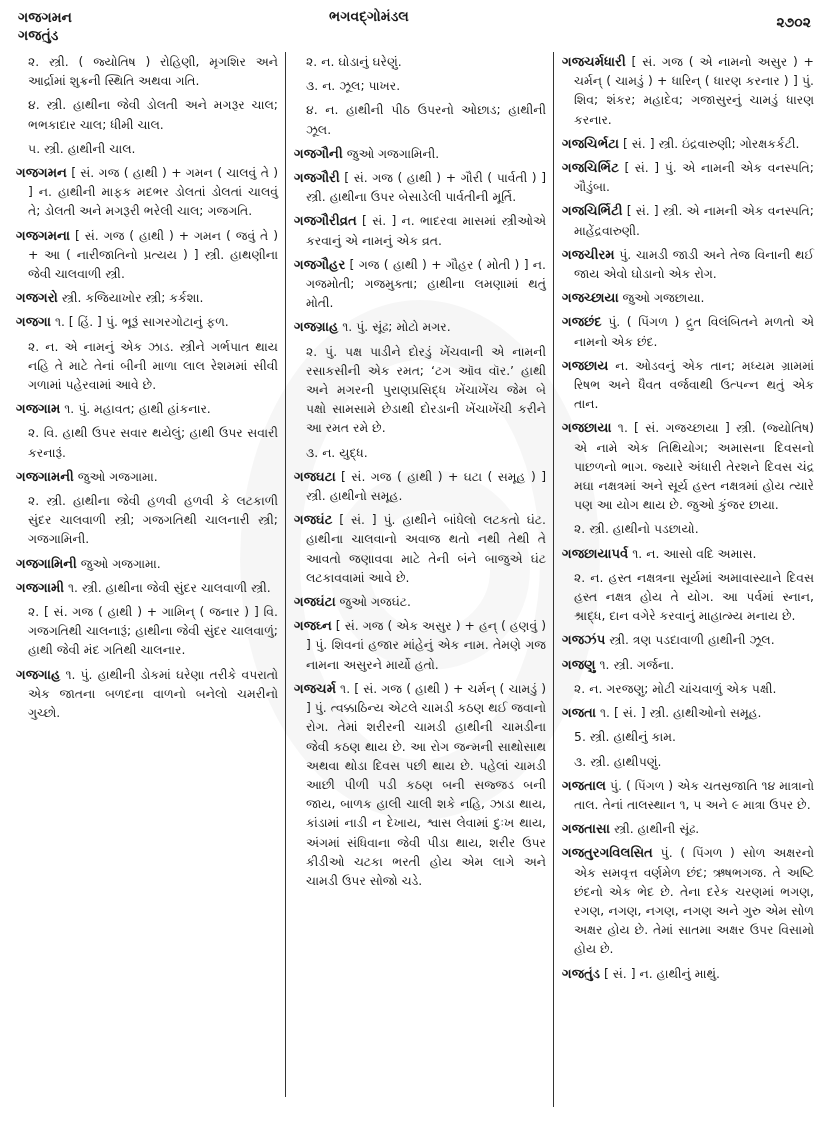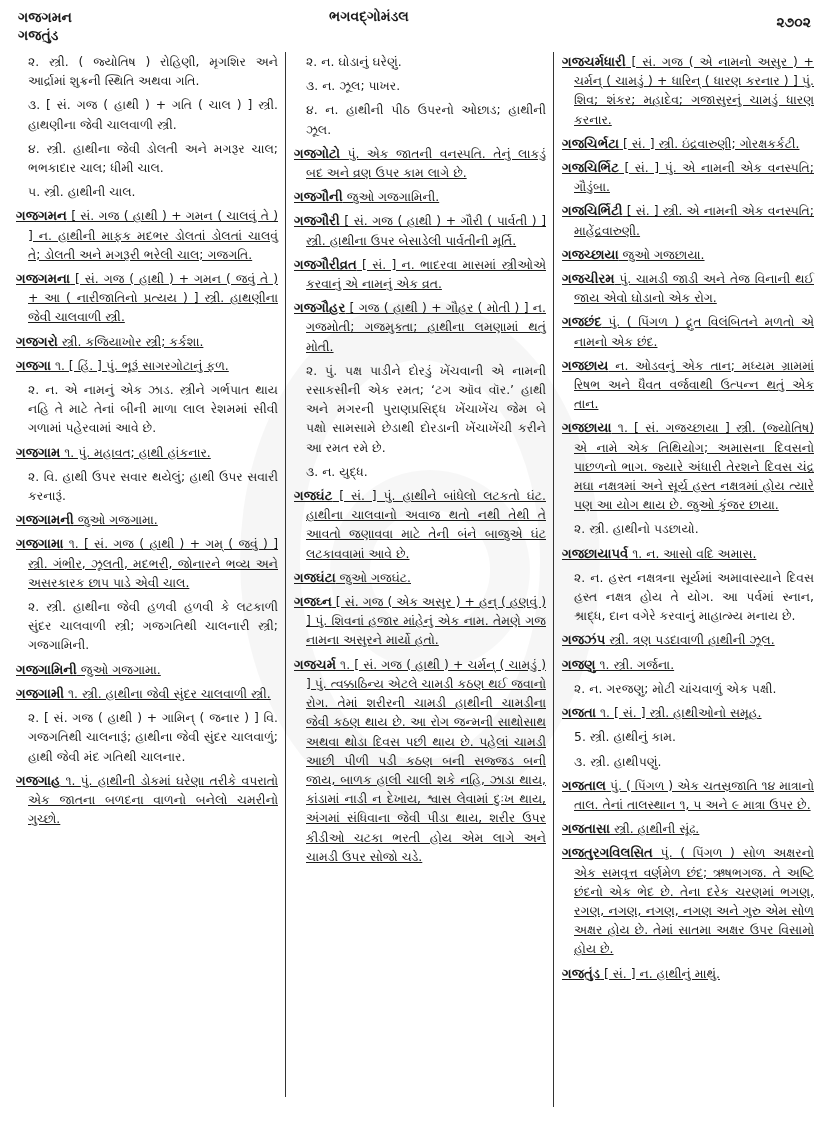--- a/index.html
+++ b/index.html
@@ -13,21 +13,21 @@
   .guide-left { position:absolute; left:18px; top:8px; font-weight:bold; font-size:14px; line-height:18px; }
   .title { position:absolute; left:0; width:738px; top:8px; text-align:center; font-weight:bold; font-size:14px; }
   .pageno { position:absolute; right:14px; top:14px; font-weight:bold; font-size:14px; }
   .col { position:absolute; top:52px; font-size:12.4px; line-height:19.2px; text-align:justify; }
   .col1 { left:16px; width:262px; }
   .col2 { left:294px; width:252px; }
   .col3 { left:562px; width:252px; }
   .divider { position:absolute; top:52px; width:1px; background:#333; }
   .div1 { left:285px; height:1045px; }
   .div2 { left:553px; height:1055px; }
-  .entry { margin:0 0 5px 0; padding-left:12px; text-indent:-12px;text-decoration:underline; }
+  .entry { margin:0 0 5px 0; padding-left:12px; text-indent:-12px; }
   .sub { margin:0 0 5px 0; padding-left:12px; text-indent:0; }
   .hw { font-weight:bold; font-size:13.2px; }
 </style>
 </head>
 <body>
 
 <div class="watermark"></div>
 <div class="watermark2"></div>
 
 <div class="header">
@@ -37,61 +37,60 @@
   </div>
   <div class="title">ભગવદ્ગોમંડલ</div>
   <div class="pageno">૨૭૦૨</div>
 </div>
 
 <div class="divider div1"></div>
 <div class="divider div2"></div>
 
 <div class="col col1">
     <div class="sub"><span>૨. સ્ત્રી. ( જ્યોતિષ ) રોહિણી, મૃગશિર અને આર્દ્રામાં શુક્રની સ્થિતિ અથવા ગતિ.</span></div>
-    <div class="sub"><span>૩. [ સં. ગજ ( હાથી ) + ગતિ ( ચાલ ) ] સ્ત્રી. હાથણીના જેવી ચાલવાળી સ્ત્રી.</span></div>
     <div class="sub"><span>૪. સ્ત્રી. હાથીના જેવી ડોલતી અને મગરૂર ચાલ; ભભકાદાર ચાલ; ધીમી ચાલ.</span></div>
     <div class="sub"><span>૫. સ્ત્રી. હાથીની ચાલ.</span></div>
     <div class="entry"><span class="hw">ગજગમન</span><span> [ સં. ગજ ( હાથી ) + ગમન ( ચાલવું તે ) ] ન. હાથીની માફક મદભર ડોલતાં ડોલતાં ચાલવું તે; ડોલતી અને મગરૂરી ભરેલી ચાલ; ગજગતિ.</span></div>
     <div class="entry"><span class="hw">ગજગમના</span><span> [ સં. ગજ ( હાથી ) + ગમન ( જવું તે ) + આ ( નારીજાતિનો પ્રત્યય ) ] સ્ત્રી. હાથણીના જેવી ચાલવાળી સ્ત્રી.</span></div>
     <div class="entry"><span class="hw">ગજગરો</span><span> સ્ત્રી. કજિયાખોર સ્ત્રી; કર્કશા.</span></div>
     <div class="entry"><span class="hw">ગજગા</span><span> ૧. [ હિં. ] પું. ભૂરૂં સાગરગોટાનું ફળ.</span></div>
     <div class="sub"><span>૨. ન. એ નામનું એક ઝાડ. સ્ત્રીને ગર્ભપાત થાય નહિ તે માટે તેનાં બીની માળા લાલ રેશમમાં સીવી ગળામાં પહેરવામાં આવે છે.</span></div>
     <div class="entry"><span class="hw">ગજગામ</span><span> ૧. પું. મહાવત; હાથી હાંકનાર.</span></div>
     <div class="sub"><span>૨. વિ. હાથી ઉપર સવાર થયેલું; હાથી ઉપર સવારી કરનારૂં.</span></div>
     <div class="entry"><span class="hw">ગજગામની</span><span> જુઓ ગજગામા.</span></div>
-    <div class="entry"><span class="hw">ગજગામા</span><span> ૧. [ સં. ગજ ( હાથી ) + ગમ્ ( જવું ) ] સ્ત્રી. ગંભીર, ઝૂલતી, મદભરી, જોનારને ભવ્ય અને અસરકારક છાપ પાડે એવી ચાલ.</span></div>
     <div class="sub"><span>૨. સ્ત્રી. હાથીના જેવી હળવી હળવી કે લટકાળી સુંદર ચાલવાળી સ્ત્રી; ગજગતિથી ચાલનારી સ્ત્રી; ગજગામિની.</span></div>
     <div class="entry"><span class="hw">ગજગામિની</span><span> જુઓ ગજગામા.</span></div>
     <div class="entry"><span class="hw">ગજગામી</span><span> ૧. સ્ત્રી. હાથીના જેવી સુંદર ચાલવાળી સ્ત્રી.</span></div>
     <div class="sub"><span>૨. [ સં. ગજ ( હાથી ) + ગામિન્ ( જનાર ) ] વિ. ગજગતિથી ચાલનારૂં; હાથીના જેવી સુંદર ચાલવાળું; હાથી જેવી મંદ ગતિથી ચાલનાર.</span></div>
     <div class="entry"><span class="hw">ગજગાહ</span><span> ૧. પું. હાથીની ડોકમાં ઘરેણા તરીકે વપરાતો એક જાતના બળદના વાળનો બનેલો ચમરીનો ગુચ્છો.</span></div>
   </div>
 <div class="col col2">
     <div class="sub"><span>૨. ન. ઘોડાનું ઘરેણું.</span></div>
     <div class="sub"><span>૩. ન. ઝૂલ; પાખર.</span></div>
     <div class="sub"><span>૪. ન. હાથીની પીઠ ઉપરનો ઓછાડ; હાથીની ઝૂલ.</span></div>
-    <div class="entry"><span class="hw">ગજગોટો</span><span> પું. એક જાતની વનસ્પતિ. તેનું લાકડું બદ અને વ્રણ ઉપર કામ લાગે છે.</span></div>
     <div class="entry"><span class="hw">ગજગૌની</span><span> જુઓ ગજગામિની.</span></div>
     <div class="entry"><span class="hw">ગજગૌરી</span><span> [ સં. ગજ ( હાથી ) + ગૌરી ( પાર્વતી ) ] સ્ત્રી. હાથીના ઉપર બેસાડેલી પાર્વતીની મૂર્તિ.</span></div>
     <div class="entry"><span class="hw">ગજગૌરીવ્રત</span><span> [ સં. ] ન. ભાદરવા માસમાં સ્ત્રીઓએ કરવાનું એ નામનું એક વ્રત.</span></div>
     <div class="entry"><span class="hw">ગજગૌહર</span><span> [ ગજ ( હાથી ) + ગૌહર ( મોતી ) ] ન. ગજમોતી; ગજમુક્તા; હાથીના લમણામાં થતું મોતી.</span></div>
+    <div class="entry"><span class="hw">ગજગ્રાહ</span><span> ૧. પું. સૂંઢ; મોટો મગર.</span></div>
     <div class="sub"><span>૨. પું. પક્ષ પાડીને દોરડું ખેંચવાની એ નામની રસાકસીની એક રમત; ‘ટગ ઑવ વૉર.’ હાથી અને મગરની પુરાણપ્રસિદ્ધ ખેંચાખેંચ જેમ બે પક્ષો સામસામે છેડાથી દોરડાની ખેંચાખેંચી કરીને આ રમત રમે છે.</span></div>
     <div class="sub"><span>૩. ન. યુદ્ધ.</span></div>
+    <div class="entry"><span class="hw">ગજઘટા</span><span> [ સં. ગજ ( હાથી ) + ઘટા ( સમૂહ ) ] સ્ત્રી. હાથીનો સમૂહ.</span></div>
     <div class="entry"><span class="hw">ગજઘંટ</span><span> [ સં. ] પું. હાથીને બાંધેલો લટકતો ઘંટ. હાથીના ચાલવાનો અવાજ થતો નથી તેથી તે આવતો જણાવવા માટે તેની બંને બાજુએ ઘંટ લટકાવવામાં આવે છે.</span></div>
     <div class="entry"><span class="hw">ગજઘંટા</span><span> જુઓ ગજઘંટ.</span></div>
     <div class="entry"><span class="hw">ગજઘ્ન</span><span> [ સં. ગજ ( એક અસુર ) + હન્ ( હણવું ) ] પું. શિવનાં હજાર માંહેનું એક નામ. તેમણે ગજ નામના અસુરને માર્યો હતો.</span></div>
     <div class="entry"><span class="hw">ગજચર્મ</span><span> ૧. [ સં. ગજ ( હાથી ) + ચર્મન્ ( ચામડું ) ] પું. ત્વક્કાઠિન્ય એટલે ચામડી કઠણ થઈ જવાનો રોગ. તેમાં શરીરની ચામડી હાથીની ચામડીના જેવી કઠણ થાય છે. આ રોગ જન્મની સાથોસાથ અથવા થોડા દિવસ પછી થાય છે. પહેલાં ચામડી આછી પીળી પડી કઠણ બની સજ્જડ બની જાય, બાળક હાલી ચાલી શકે નહિ, ઝાડા થાય, કાંડામાં નાડી ન દેખાય, શ્વાસ લેવામાં દુઃખ થાય, અંગમાં સંધિવાના જેવી પીડા થાય, શરીર ઉપર કીડીઓ ચટકા ભરતી હોય એમ લાગે અને ચામડી ઉપર સોજો ચડે.</span></div>
   </div>
 <div class="col col3">
     <div class="entry"><span class="hw">ગજચર્મધારી</span><span> [ સં. ગજ ( એ નામનો અસુર ) + ચર્મન્ ( ચામડું ) + ધારિન્ ( ધારણ કરનાર ) ] પું. શિવ; શંકર; મહાદેવ; ગજાસુરનું ચામડું ધારણ કરનાર.</span></div>
     <div class="entry"><span class="hw">ગજચિર્ભટા</span><span> [ સં. ] સ્ત્રી. ઇંદ્રવારુણી; ગોરક્ષકર્કટી.</span></div>
     <div class="entry"><span class="hw">ગજચિર્ભિટ</span><span> [ સં. ] પું. એ નામની એક વનસ્પતિ; ગૌડુંબા.</span></div>
     <div class="entry"><span class="hw">ગજચિર્ભિટી</span><span> [ સં. ] સ્ત્રી. એ નામની એક વનસ્પતિ; માહેંદ્રવારુણી.</span></div>
+    <div class="entry"><span class="hw">ગજચીરમ</span><span> પું. ચામડી જાડી અને તેજ વિનાની થઈ જાય એવો ઘોડાનો એક રોગ.</span></div>
     <div class="entry"><span class="hw">ગજચ્છાયા</span><span> જુઓ ગજછાયા.</span></div>
-    <div class="entry"><span class="hw">ગજચીરમ</span><span> પું. ચામડી જાડી અને તેજ વિનાની થઈ જાય એવો ઘોડાનો એક રોગ.</span></div>
     <div class="entry"><span class="hw">ગજછંદ</span><span> પું. ( પિંગળ ) દ્રુત વિલંબિતને મળતો એ નામનો એક છંદ.</span></div>
     <div class="entry"><span class="hw">ગજછાય</span><span> ન. ઓડવનું એક તાન; મધ્યમ ગ્રામમાં રિષભ અને ધૈવત વર્જવાથી ઉત્પન્ન થતું એક તાન.</span></div>
     <div class="entry"><span class="hw">ગજછાયા</span><span> ૧. [ સં. ગજચ્છાયા ] સ્ત્રી. (જ્યોતિષ) એ નામે એક તિથિયોગ; અમાસના દિવસનો પાછળનો ભાગ. જ્યારે અંધારી તેરશને દિવસ ચંદ્ર મઘા નક્ષત્રમાં અને સૂર્ય હસ્ત નક્ષત્રમાં હોય ત્યારે પણ આ યોગ થાય છે. જુઓ કુંજર છાયા.</span></div>
     <div class="sub"><span>૨. સ્ત્રી. હાથીનો પડછાયો.</span></div>
     <div class="entry"><span class="hw">ગજછાયાપર્વ</span><span> ૧. ન. આસો વદિ અમાસ.</span></div>
     <div class="sub"><span>૨. ન. હસ્ત નક્ષત્રના સૂર્યમાં અમાવાસ્યાને દિવસ હસ્ત નક્ષત્ર હોય તે યોગ. આ પર્વમાં સ્નાન, શ્રાદ્ધ, દાન વગેરે કરવાનું માહાત્મ્ય મનાય છે.</span></div>
     <div class="entry"><span class="hw">ગજઝંપ</span><span> સ્ત્રી. ત્રણ પડદાવાળી હાથીની ઝૂલ.</span></div>
     <div class="entry"><span class="hw">ગજણુ</span><span> ૧. સ્ત્રી. ગર્જના.</span></div>
     <div class="sub"><span>૨. ન. ગરજણુ; મોટી ચાંચવાળું એક પક્ષી.</span></div>
     <div class="entry"><span class="hw">ગજતા</span><span> ૧. [ સં. ] સ્ત્રી. હાથીઓનો સમૂહ.</span></div>

